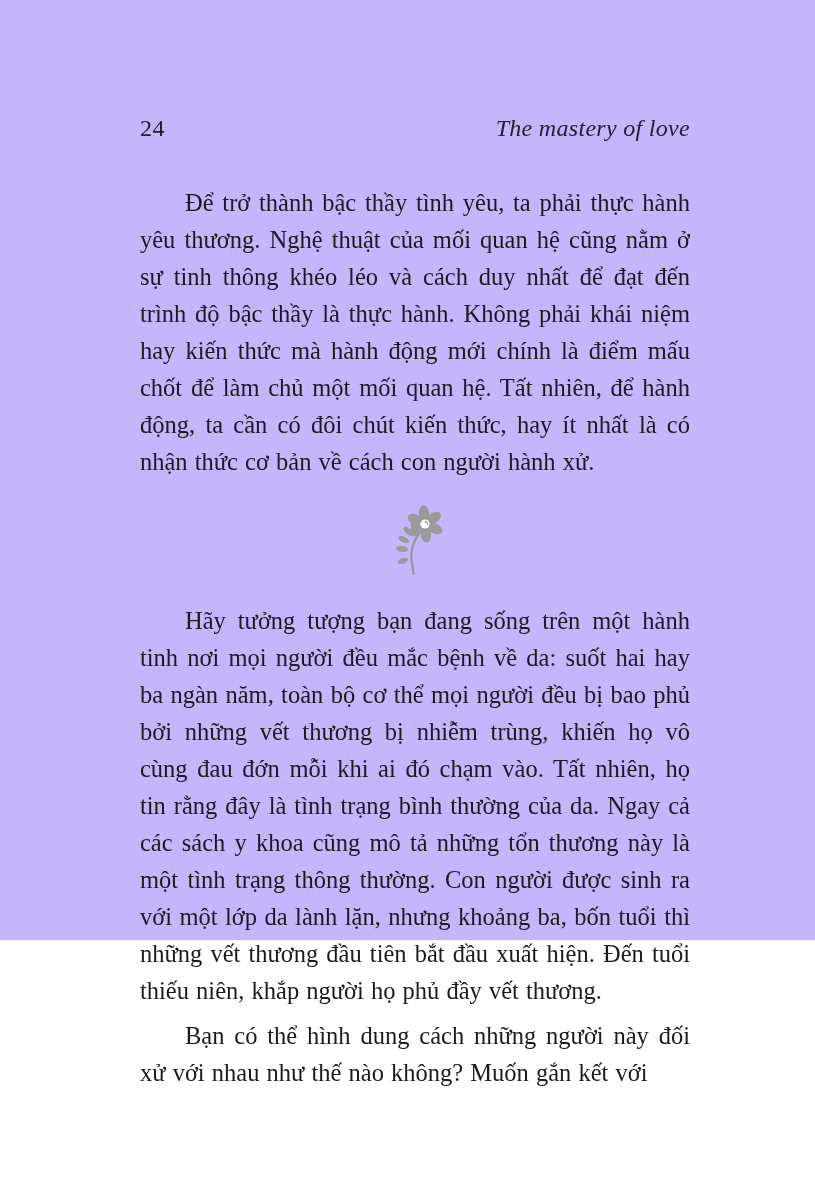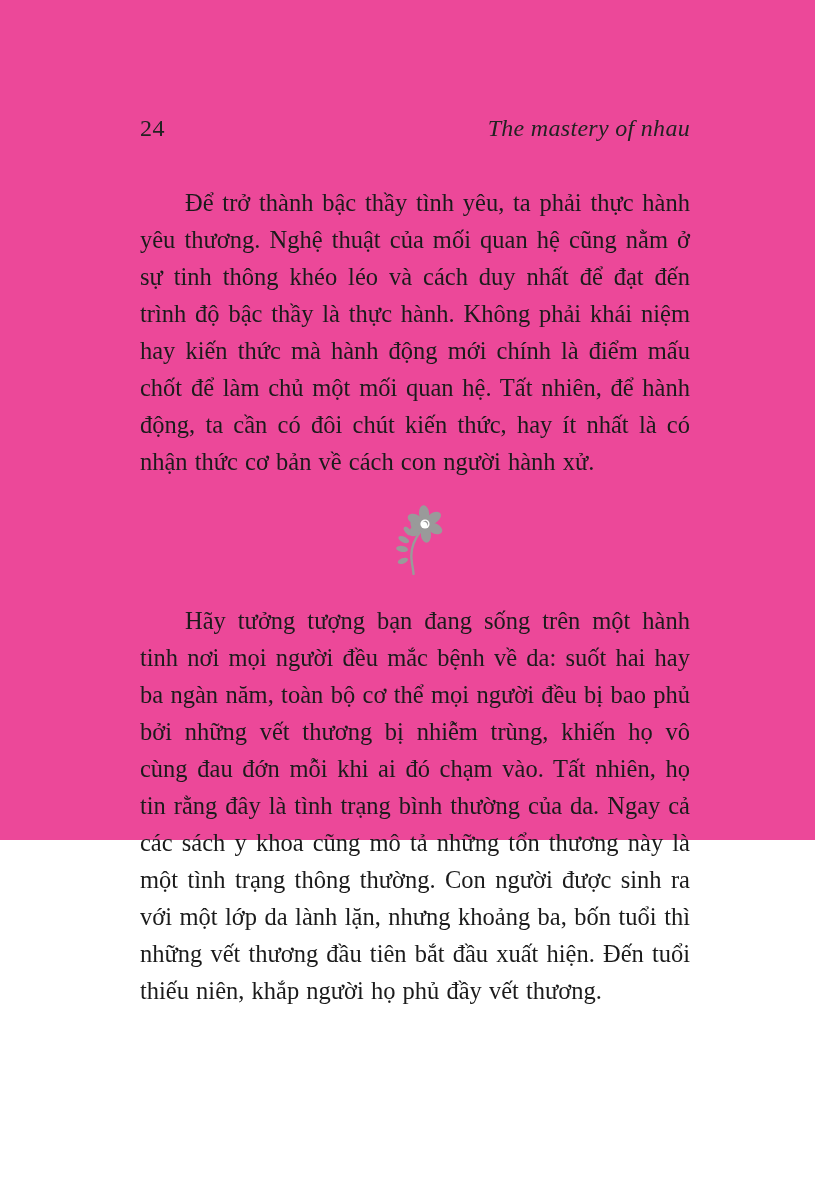--- a/index.html
+++ b/index.html
@@ -5,22 +5,22 @@
   * { margin: 0; padding: 0; box-sizing: border-box; }
   html, body {
     width: 815px;
     height: 1200px;
     background: #ffffff;
     font-family: "Liberation Serif", "DejaVu Serif", serif;
     overflow: hidden;
   }
   .page {
     width: 815px;
-    height: 840px;
-    background: #ec4899;
+    height: 940px;
+    background: #c4b5fd;
     padding: 115px 125px 0 140px;
     color: #1b1b1b;
   }
   .running-head {
     display: flex;
     justify-content: space-between;
     align-items: baseline;
     font-size: 24px;
     color: #222222;
   }
@@ -58,21 +58,21 @@
     margin-top: 8px;
   }
 </style>
 </head>
 <body>
 
 <div class="page">
 
   <div class="running-head">
     <span class="page-number">24</span>
-    <span class="running-title">The mastery of nhau</span>
+    <span class="running-title">The mastery of love</span>
   </div>
 
   <div class="content">
 
     <p class="body-text paragraph-1"><span>Để trở thành bậc thầy tình yêu, ta phải thực hành yêu thương. Nghệ thuật của mối quan hệ cũng nằm ở sự tinh thông khéo léo và cách duy nhất để đạt đến trình độ bậc thầy là thực hành. Không phải khái niệm hay kiến thức mà </span><span class="emphasis">hành động</span><span> mới chính là điểm mấu chốt để làm chủ một mối quan hệ. Tất nhiên, để hành động, ta cần có đôi chút kiến thức, hay ít nhất là có nhận thức cơ bản về cách con người hành xử.</span></p>
 
     <div class="ornament-wrap">
       <svg width="62" height="70" viewBox="0 0 62 70" aria-hidden="true">
         <g fill="#9a9a9a" stroke="none">
 
@@ -116,15 +116,16 @@
             </g>
           <g transform="translate(30,24) rotate(-105)">
               <ellipse cx="4.2" cy="0" rx="4.2" ry="2.2"></ellipse>
             </g>
         </g>
       </svg>
     </div>
 
     <p class="body-text paragraph-2">Hãy tưởng tượng bạn đang sống trên một hành tinh nơi mọi người đều mắc bệnh về da: suốt hai hay ba ngàn năm, toàn bộ cơ thể mọi người đều bị bao phủ bởi những vết thương bị nhiễm trùng, khiến họ vô cùng đau đớn mỗi khi ai đó chạm vào. Tất nhiên, họ tin rằng đây là tình trạng bình thường của da. Ngay cả các sách y khoa cũng mô tả những tổn thương này là một tình trạng thông thường. Con người được sinh ra với một lớp da lành lặn, nhưng khoảng ba, bốn tuổi thì những vết thương đầu tiên bắt đầu xuất hiện. Đến tuổi thiếu niên, khắp người họ phủ đầy vết thương.</p>
 
+    <p class="body-text paragraph-3">Bạn có thể hình dung cách những người này đối xử với nhau như thế nào không? Muốn gắn kết với</p>
 
   </div>
 </div>
 
 </body></html>

